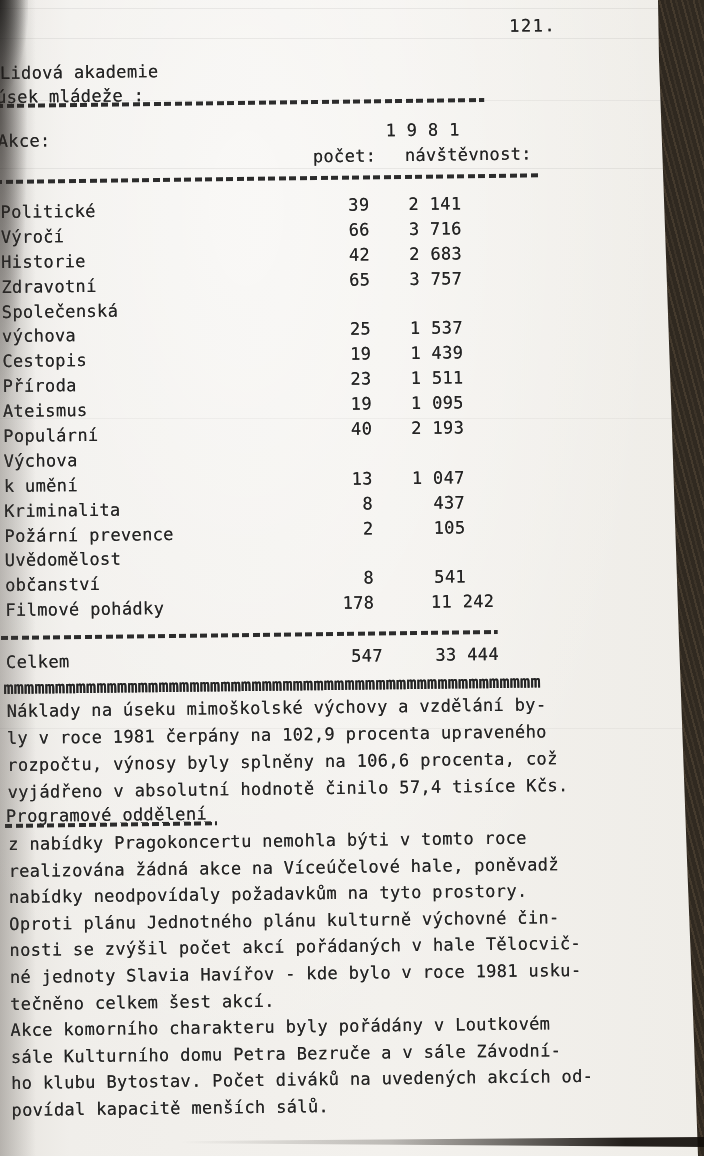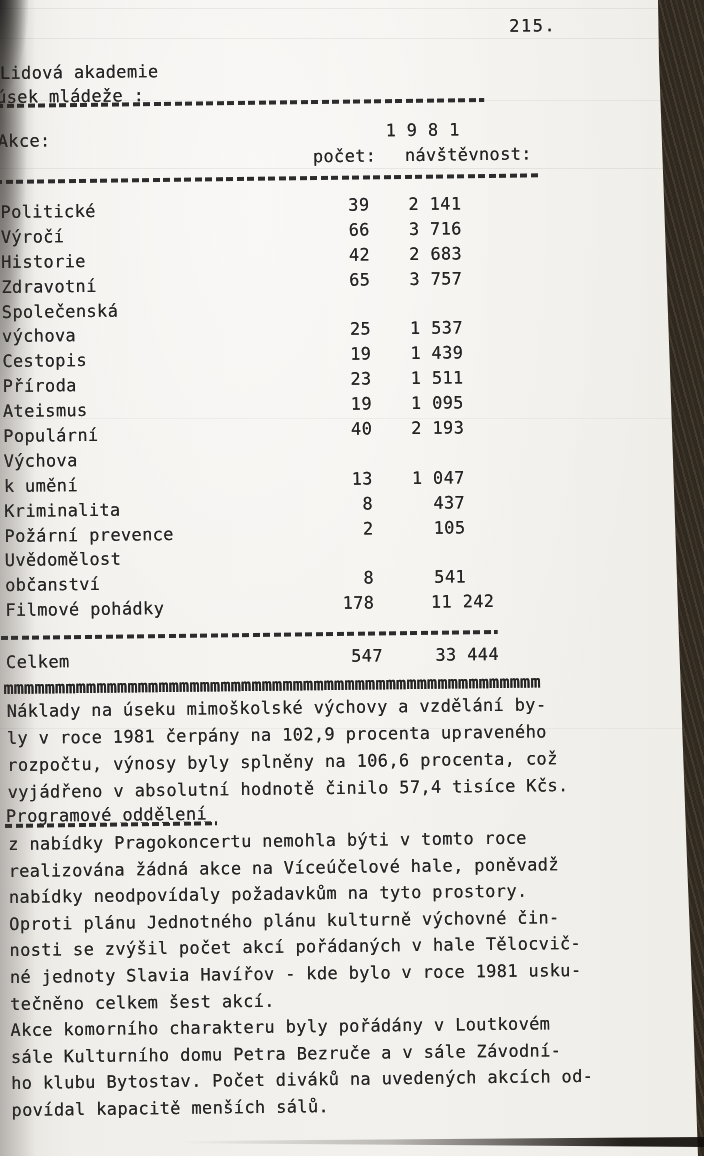--- a/index.html
+++ b/index.html
@@ -84,21 +84,21 @@
 
   <div class="scanline" style="top:8px"></div>
   <div class="scanline" style="top:38px"></div>
   <div class="scanline" style="top:100px;opacity:.7"></div>
   <div class="scanline" style="top:168px"></div>
   <div class="scanline" style="top:418px;opacity:.6"></div>
   <div class="scanline" style="top:728px;opacity:.6"></div>
 
   <div class="content">
 
-    <div class="abs page-number">215.</div>
+    <div class="abs page-number">121.</div>
 
     <div class="abs hdr1">Lidová akademie</div>
     <div class="abs hdr2">úsek mládeže :</div>
     <div class="dashline dash-hdr2"></div>
 
     <div class="abs akce">Akce:</div>
     <div class="abs year">1 9 8 1</div>
     <div class="abs col-pocet">počet:</div>
     <div class="abs col-nav">návštěvnost:</div>
 

